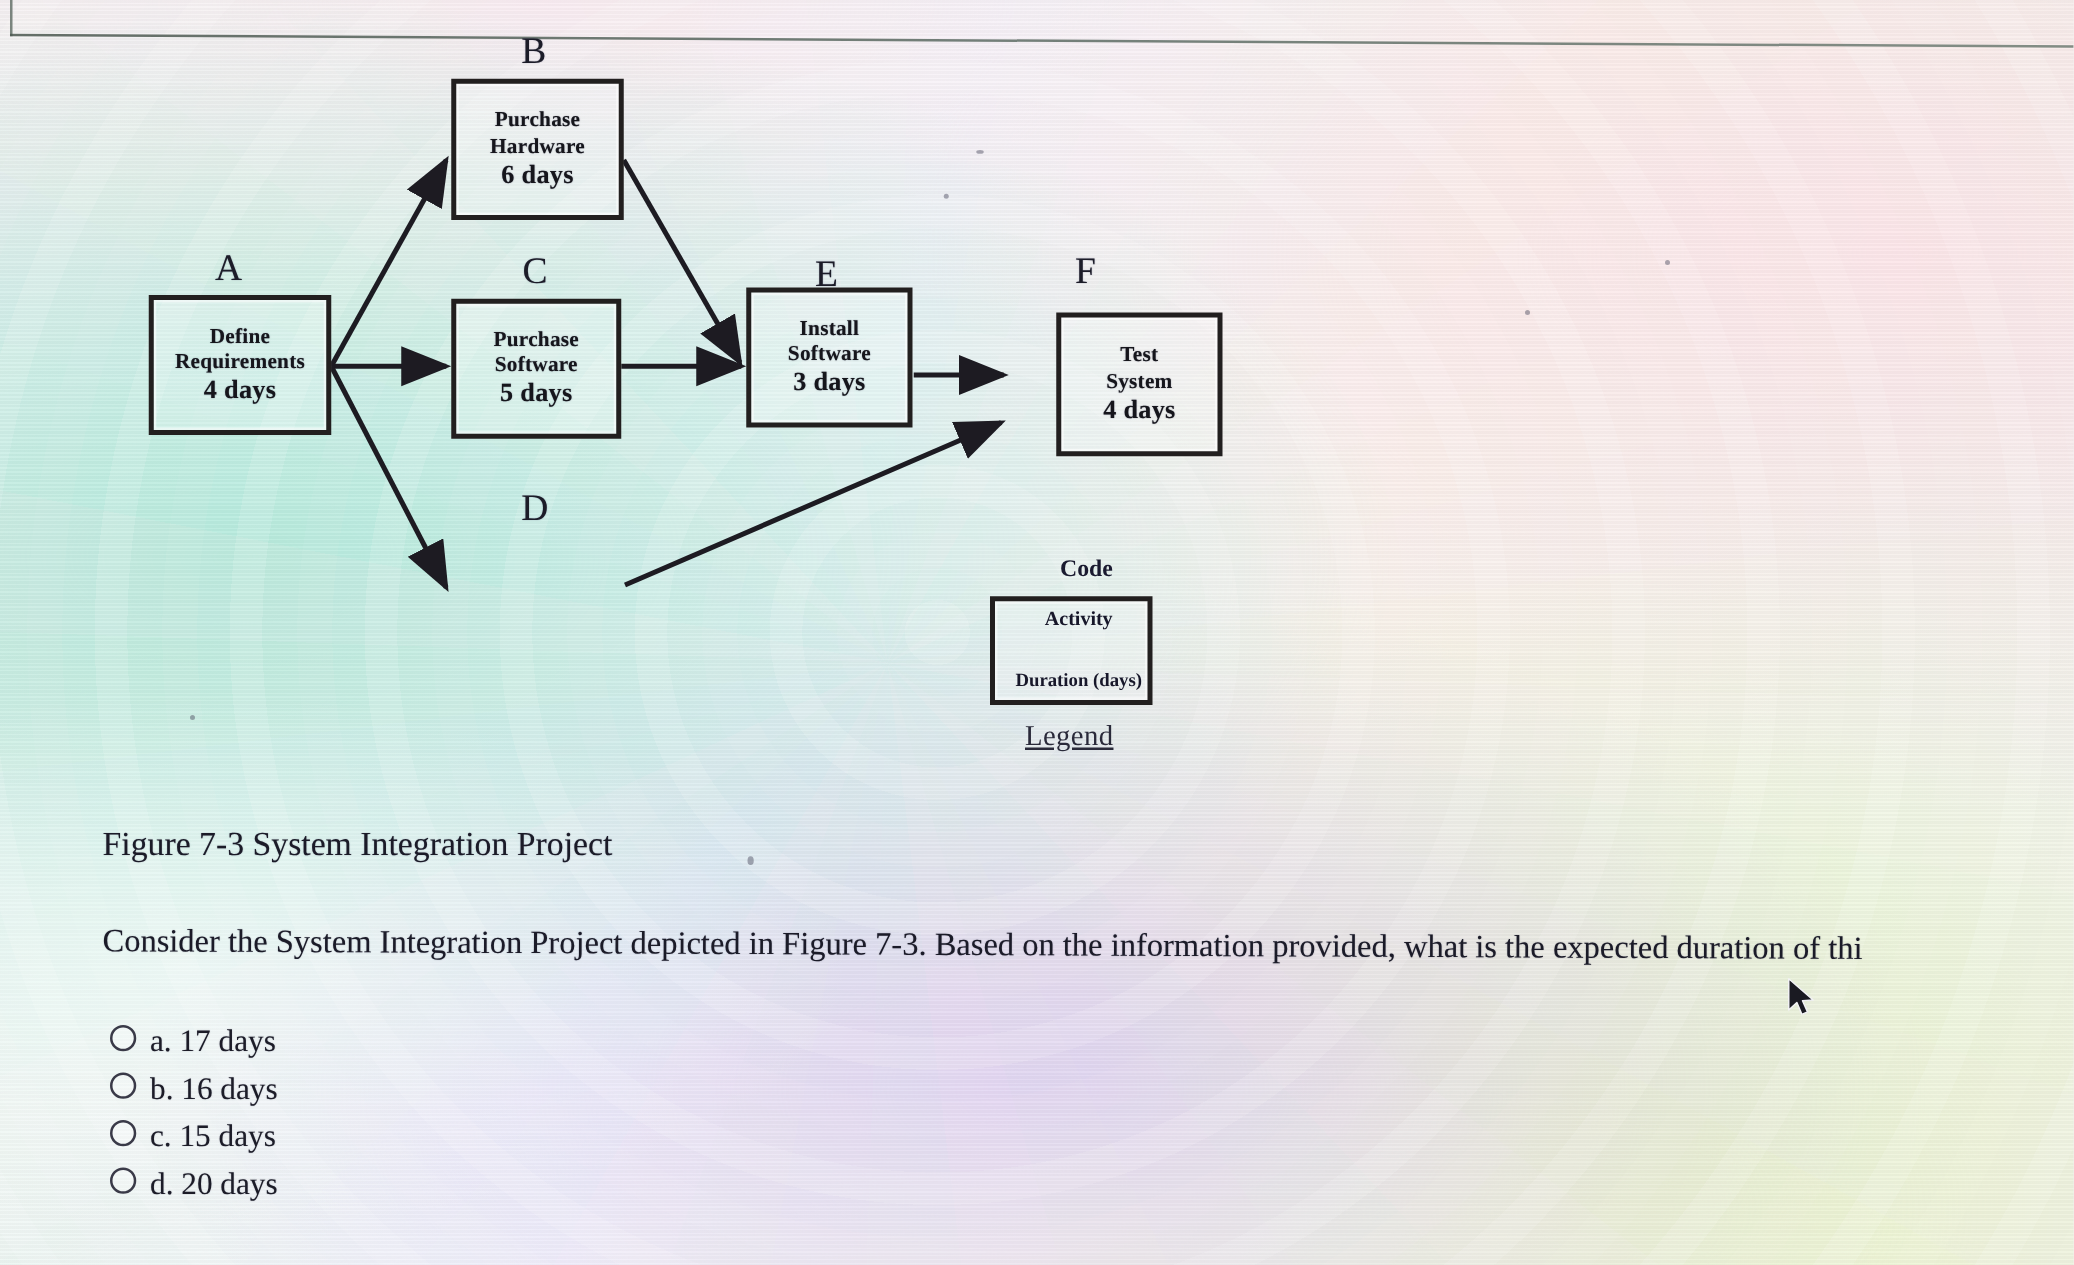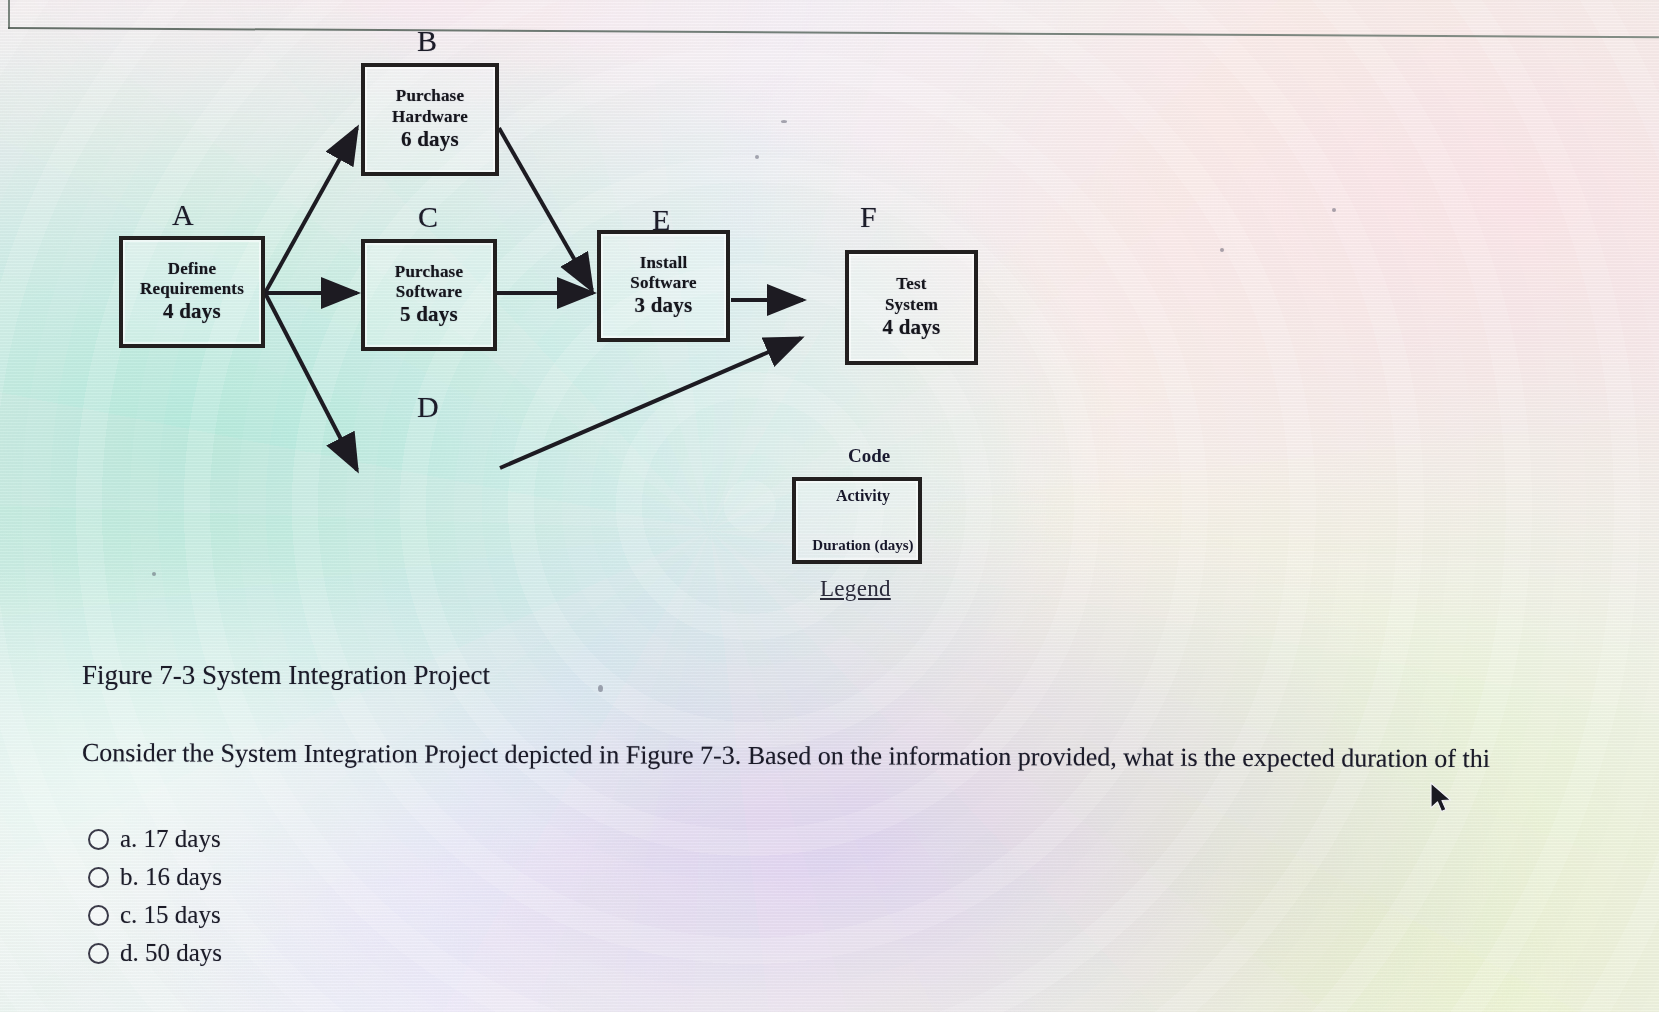--- a/index.html
+++ b/index.html
@@ -166,21 +166,21 @@
     font-size: 26px;
     color: #1b1b28;
     white-space: nowrap;
     text-shadow: 0 0 1px rgba(40,40,70,0.4);
     transform: rotate(0.25deg);
     transform-origin: left center;
   }
 
   #options { position: absolute; left: 88px; top: 820px; }
   .option {
-    display: flex; align-items: center;
+    display: flex; 
     height: 38px;
     font-family: "Liberation Serif", serif;
     font-size: 25px;
     color: #1c1c28;
     text-shadow: 0 0 1px rgba(40,40,70,0.35);
   }
   .radio {
     width: 21px; height: 21px;
     border: 2px solid #3a3a48;
     border-radius: 50%;
@@ -301,21 +301,21 @@
       <div class="option">
         <span class="radio"></span>
         <span>b. 16 days</span>
       </div>
       <div class="option">
         <span class="radio"></span>
         <span>c. 15 days</span>
       </div>
       <div class="option">
         <span class="radio"></span>
-        <span>d. 50 days</span>
+        <span>d. 20 days</span>
       </div>
     </div>
 
     <svg id="cursor" viewBox="0 0 26 34">
       <path d="M2,1 L2,26 L8.5,20 L12.5,29.5 L17,27.5 L13,18.5 L21.5,18 Z" fill="#1a1a22" stroke="#f2f2f5" stroke-width="1.2" stroke-linejoin="round"></path>
     </svg>
 
   </div>
 </div>
 

